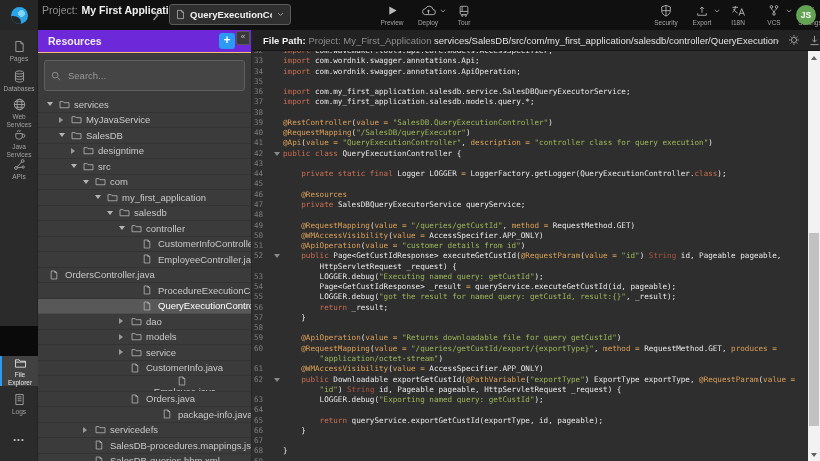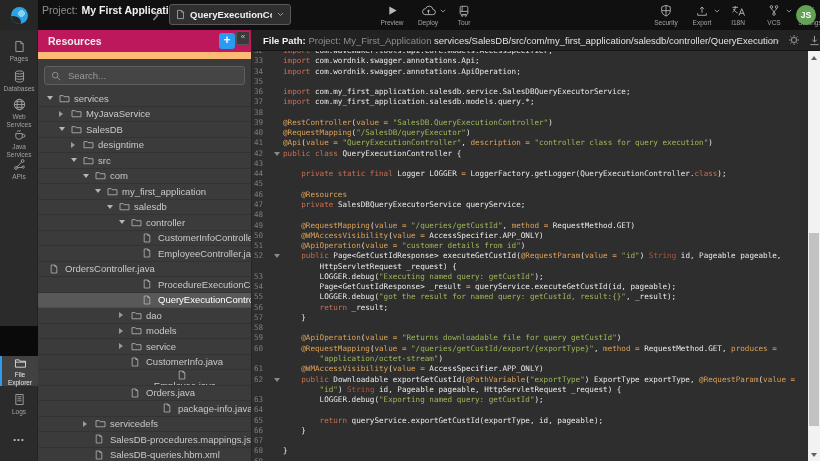--- a/index.html
+++ b/index.html
@@ -60,30 +60,30 @@
   [data-name="sidebar-item-java-services"]{top:96px;}
   [data-name="sidebar-item-apis"]{top:126px;}
   [data-name="sidebar-item-file-explorer"]{top:326px;height:30px;}
   [data-name="sidebar-item-logs"]{top:361px;}
   [data-name="sidebar-item-more"]{top:402px;}
   [data-name="sidebar-item-more"] .rlb{font-size:8px;letter-spacing:1px;color:#bdbdbd;}
 
   
   .panel{position:absolute;left:38px;top:30px;width:214px;height:431px;background:#3b3b3b;
          border-right:1px solid #262626;box-sizing:border-box;overflow:hidden;}
-  .panel-header{position:relative;height:22px;background:#be185d;display:flex;align-items:center;
-                border-bottom:7px solid #fdba74;}
+  .panel-header{position:relative;height:22px;background:#6d28d9;display:flex;align-items:center;
+                border-bottom:1px solid #fdba74;}
   .panel-title{font-size:10.5px;font-weight:bold;color:#ededed;padding-left:10px;flex:1;}
   .add-btn{width:16px;height:16px;background:#2b9af3;border-radius:3px;color:#fff;font-size:12px;
            line-height:15px;text-align:center;margin-right:16px;cursor:pointer;font-weight:bold;}
   .collapse-btn{position:absolute;right:1px;top:1px;width:12px;height:12px;background:#3a3a3a;
                 border:1px solid #575757;color:#c5c5c5;font-size:8px;line-height:10px;
                 text-align:center;border-radius:2px;cursor:pointer;}
   .search-wrap{padding:7px 6px 6px 6px;}
-  .search-box{height:19px;background:#454545;border:1px solid #5f5f5f;border-radius:3px;
+  .search-box{height:31px;background:#454545;border:1px solid #5f5f5f;border-radius:3px;
               display:flex;align-items:center;padding:0 6px;gap:5px;box-sizing:border-box;}
   .search-box input{background:transparent;border:none;outline:none;color:#cfcfcf;
                     font-size:9.5px;width:100%;font-family:"Liberation Sans",sans-serif;}
   .search-box input::placeholder{color:#999;}
   .search-box .sic{color:#9a9a9a;display:flex;}
   .tree{position:relative;}
   .trow{height:15.5px;display:flex;align-items:center;box-sizing:border-box;
         border-bottom:1px solid rgba(0,0,0,0.12);color:#c9c9c9;font-size:9.5px;
         white-space:nowrap;overflow:hidden;cursor:pointer;}
   .trow.sel{background:#585858;color:#fff;}

